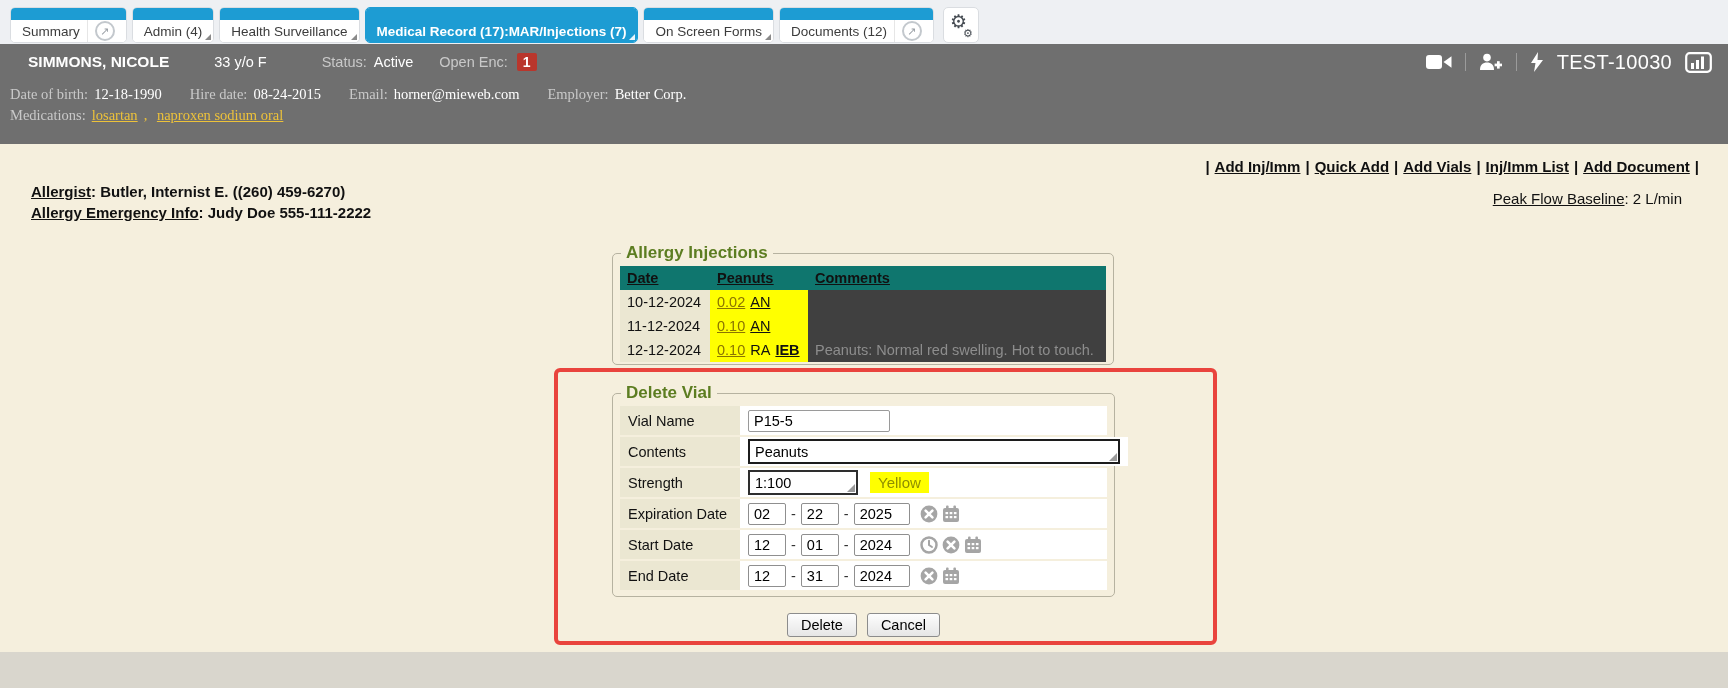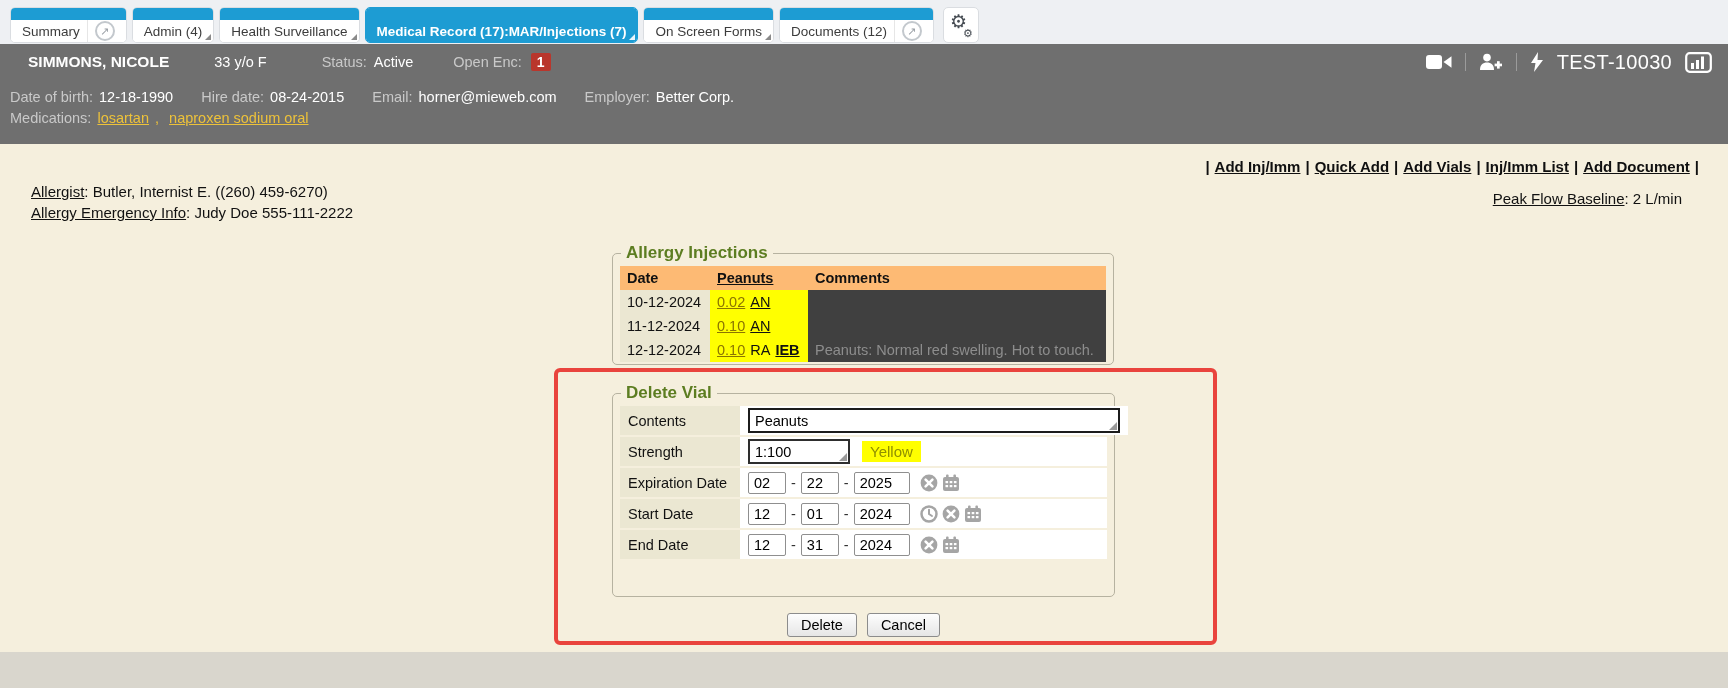--- a/index.html
+++ b/index.html
@@ -53,36 +53,36 @@
   
   .banner {
     position:absolute; top:44px; left:0; width:1728px; height:36px;
     background:#6f6f6f; display:flex; align-items:center;
     color:#fff; font-size:14.5px; padding:0 16px 0 28px;
   }
   .pt-name { font-size:15.5px; font-weight:bold; }
   .pt-age { margin-left:45px; }
   .lbl { color:#c9c9c9; }
   .b-status { margin-left:55px; display:flex; gap:7px; }
-  .b-enc { margin-left:40px; display:flex; align-items:center; gap:9px; }
+  .b-enc { margin-left:26px; display:flex; align-items:center; gap:9px; }
   .enc-badge {
     background:#b9362c; color:#fff; font-weight:bold; font-size:14px;
     padding:1px 6px; border-radius:2px; cursor:pointer;
   }
   .banner-right { margin-left:auto; display:flex; align-items:center; gap:13px; }
   .vdiv { width:1px; height:18px; background:#9b9b9b; }
   .b-icon { display:flex; align-items:center; cursor:pointer; }
   .pt-id { font-size:20px; letter-spacing:.3px; }
 
   
   .demo {
     position:absolute; top:80px; left:0; width:1728px; height:64px;
     background:#6f6f6f; color:#fff; font-size:14.5px; padding:6px 16px 0 10px;
   }
-  .demo-row { display:flex; align-items:center; height:21px; }
+  .demo-row { display:flex; height:21px;font-family:Liberation Serif, serif; }
   .pair { display:flex; gap:6px; margin-right:28px; white-space:nowrap; }
   .med-link { color:#edc23a; text-decoration:underline; cursor:pointer; }
   .med-sep { color:#edc23a; white-space:pre; }
 
   
   .content {
     position:absolute; top:144px; left:0; width:1728px; height:544px;
     background:#f5efdd;
   }
   .bottom-strip {
@@ -91,40 +91,40 @@
   }
   .quick-links {
     position:absolute; top:14px; right:24px;
     font-size:15px; font-weight:bold; color:#101010; white-space:nowrap;
   }
   .quick-links a { color:#101010; text-decoration:underline; cursor:pointer; }
   .ql-sep { margin:0 5px; font-weight:bold; }
   .peak-flow { position:absolute; top:46px; right:46px; font-size:15px; }
   .pf-label { text-decoration:underline; cursor:pointer; }
 
-  .contacts { position:absolute; top:37px; left:31px; font-size:15px; line-height:21px; }
+  .contacts { position:absolute; top:37px; left:31px; font-size:15px; line-height:21px;font-weight:bold; }
   .contact-link { text-decoration:underline; cursor:pointer; }
 
   
   .fs { position:absolute; border:1px solid #b6b2a0; border-radius:5px; }
   .fs-legend {
     position:absolute; top:-11px; left:8px; background:#f5efdd;
     padding:0 5px; color:#5c7d21; font-weight:bold; font-size:17px; line-height:20px;
   }
   #fs-allergy { left:612px; top:109px; width:502px; height:112px; }
   #fs-delete  { left:612px; top:249px; width:503px; height:204px; }
 
   
   .ai {
     position:absolute; left:7px; top:12px; right:7px;
     display:grid; grid-template-columns:90px 98px 1fr;
     font-size:14.5px;
   }
   .ai > div { padding:3px 7px; min-height:24px; display:flex; align-items:center; gap:5px; }
-  .ai-h  { font-weight:bold; background:#fdba74; }
+  .ai-h  { font-weight:bold; background:#0f766e;text-decoration:underline; }
   .ai-h-link { font-weight:bold; text-decoration:underline; cursor:pointer; }
   .ai-date { background:#ebe7d2; }
   .ai-dose { background:#ffff00; white-space:nowrap; }
   .ai-comment { background:#404040; color:#8d8d8d; }
   .dose-link { color:#8b7500; text-decoration:underline; cursor:pointer; }
   .code-link { color:#111; text-decoration:underline; cursor:pointer; }
   .code-bold { font-weight:bold; }
 
   
   .dv {
@@ -138,21 +138,21 @@
   }
   .dv-field { flex:1; display:flex; align-items:center; padding:0 8px; gap:4px; background:#fff; }
   .inp {
     font-family:"Liberation Sans", sans-serif; font-size:14.5px; color:#000;
     background:#fff; border:1px solid #8f8f8f; border-radius:2px;
     height:22px; padding:1px 5px;
   }
   .inp-vial { width:142px; border-color:#9a9a9a; }
   .combo-wrap { position:relative; display:inline-flex; }
   .inp-contents { width:372px; height:25px; border:2px solid #1c1c1c; border-radius:0; }
-  .inp-strength { width:102px; height:25px; border:2px solid #2e2e2e; border-radius:0; }
+  .inp-strength { width:110px; height:25px; border:2px solid #2e2e2e; border-radius:0; }
   .combo-handle {
     position:absolute; right:3px; bottom:3px; width:0; height:0;
     border-left:8px solid transparent; border-bottom:8px solid #9a9a9a;
     pointer-events:none;
   }
   .date-inp { width:38px; }
   .date-inp.yr { width:56px; }
   .dsep { color:#333; margin:0 1px; }
   .row-icons { display:flex; align-items:center; gap:4px; margin-left:6px; }
   .icon-btn { display:flex; align-items:center; cursor:pointer; }
@@ -361,20 +361,26 @@
         <span class="code-link code-bold">IEB</span>
       </div>
       <div class="ai-comment">Peanuts: Normal red swelling. Hot to touch.</div>
     </div>
   </div>
 
   <div class="fs" id="fs-delete">
     <span class="fs-legend">Delete Vial</span>
     <div class="dv">
 
+      <div class="dv-row">
+        <div class="dv-label">Vial Name</div>
+        <div class="dv-field">
+          <input class="inp inp-vial" value="P15-5" style="">
+        </div>
+      </div>
 
       <div class="dv-row">
         <div class="dv-label">Contents</div>
         <div class="dv-field">
           <span class="combo-wrap">
             <input class="inp inp-contents" value="Peanuts" style="">
             <span class="combo-handle"></span>
           </span>
         </div>
       </div>

